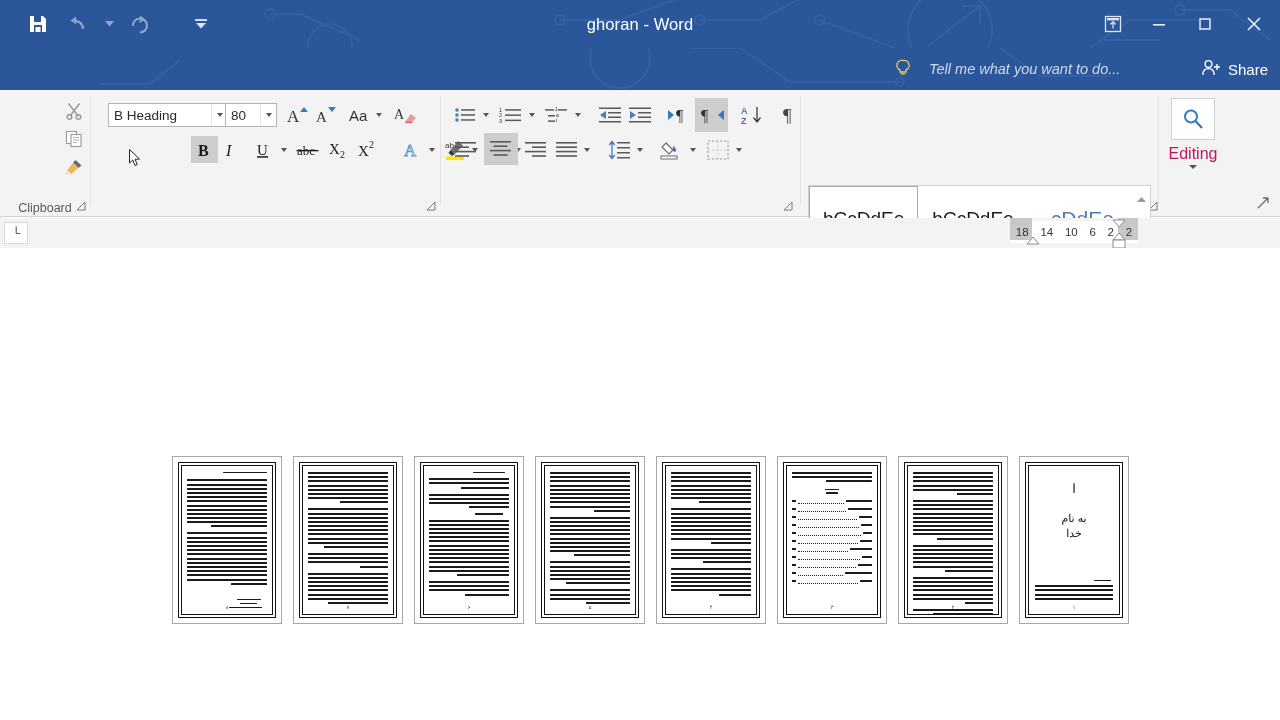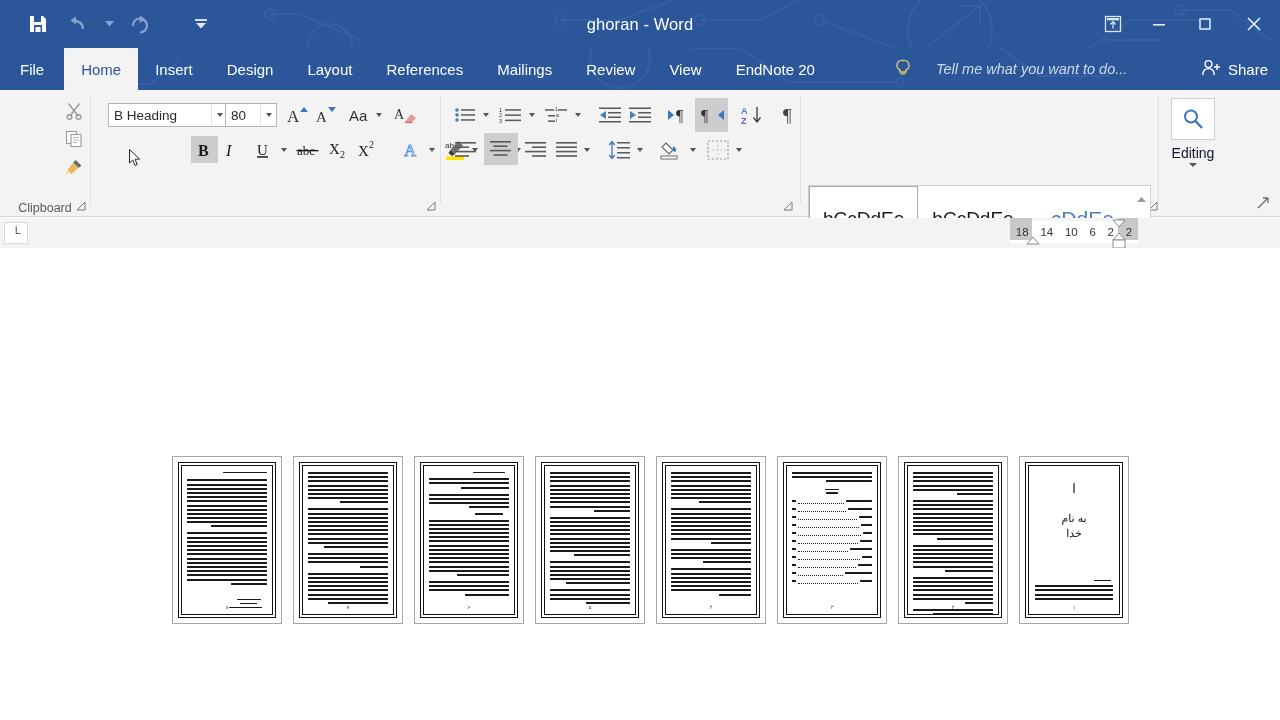--- a/index.html
+++ b/index.html
@@ -39,21 +39,21 @@
     background: #2b579a; overflow: hidden;
   }
   .tabs { position: absolute; left: 0; top: 0; height: 42px; display: flex; align-items: stretch; }
   .tab {
     display: flex; align-items: center; color: #ffffff; font-size: 15px;
     padding: 0 17px; height: 42px; white-space: nowrap;
   }
   .tab.file { padding: 0 20px; }
   .tab.active { background: #f3f3f3; color: #2b579a; }
   .tellme {
-    position: absolute; left: 895px; top: 0; height: 42px; display: flex; align-items: center; gap: 25px;
+    position: absolute; left: 895px; top: 0; height: 42px; display: flex; align-items: center; gap: 18px;
     color: #cfd9ea; font-size: 14.5px; font-style: italic;
   }
   .share {
     position: absolute; right: 12px; top: 0; height: 42px; display: flex; align-items: center; gap: 7px;
     color: #ffffff; font-size: 15px;
   }
 
   
   .ribbon {
     position: absolute; top: 90px; left: 0; width: 1280px; height: 127px;
@@ -113,21 +113,21 @@
   .ss-btn { flex: 1; display: flex; align-items: center; justify-content: center; }
 
   .editing {
     position: absolute; left: 1163px; top: 8px; width: 60px; height: 100px;
     display: flex; flex-direction: column; align-items: center;
   }
   .editing-ico {
     width: 44px; height: 42px; border: 1px solid #cfcfcf; background: #fff;
     display: flex; align-items: center; justify-content: center;
   }
-  .editing-label { font-size: 14px; color: #0f172a; margin-top: 5px; }
+  .editing-label { font-size: 16px; color: #be185d; margin-top: 5px; }
 
   .collapse-ribbon { position: absolute; right: 8px; bottom: 4px; width: 16px; height: 16px;
     display: flex; align-items: center; justify-content: center; }
 
   
   .hruler {
     position: absolute; top: 218px; left: 0; width: 1280px; height: 30px; background: #f3f3f3;
   }
   .tabstop {
     position: absolute; left: 4px; top: 4px; width: 24px; height: 22px;
@@ -287,32 +287,20 @@
     <svg class="tb-deco" viewBox="0 0 1280 42">
       <g stroke="#4a74b5" stroke-width="2" fill="none">
         <circle cx="620" cy="10" r="30"></circle>
         <path d="M690 0 L740 0 L790 34 L900 34"></path>
         <circle cx="900" cy="34" r="4"></circle>
         <path d="M1000 0 L1040 28 L1110 28"></path>
         <path d="M100 36 L150 36 L180 12"></path>
       </g>
     </svg>
 
-    <div class="tabs">
-      <div class="tab file">File</div>
-      <div class="tab active">Home</div>
-      <div class="tab">Insert</div>
-      <div class="tab">Design</div>
-      <div class="tab">Layout</div>
-      <div class="tab">References</div>
-      <div class="tab">Mailings</div>
-      <div class="tab">Review</div>
-      <div class="tab">View</div>
-      <div class="tab">EndNote 20</div>
-    </div>
 
     <div class="tellme">
       <span>
         <svg width="16" height="18" viewBox="0 0 16 18">
           <path d="M8 1.5 A5 5 0 0 1 11 11 L11 13 L5 13 L5 11 A5 5 0 0 1 8 1.5 Z" fill="none" stroke="#e3c96a" stroke-width="1.4"></path>
           <rect x="5.6" y="14.2" width="4.8" height="1.3" fill="#e3c96a"></rect>
         </svg>
       </span>
       <span>Tell me what you want to do...</span>
     </div>

